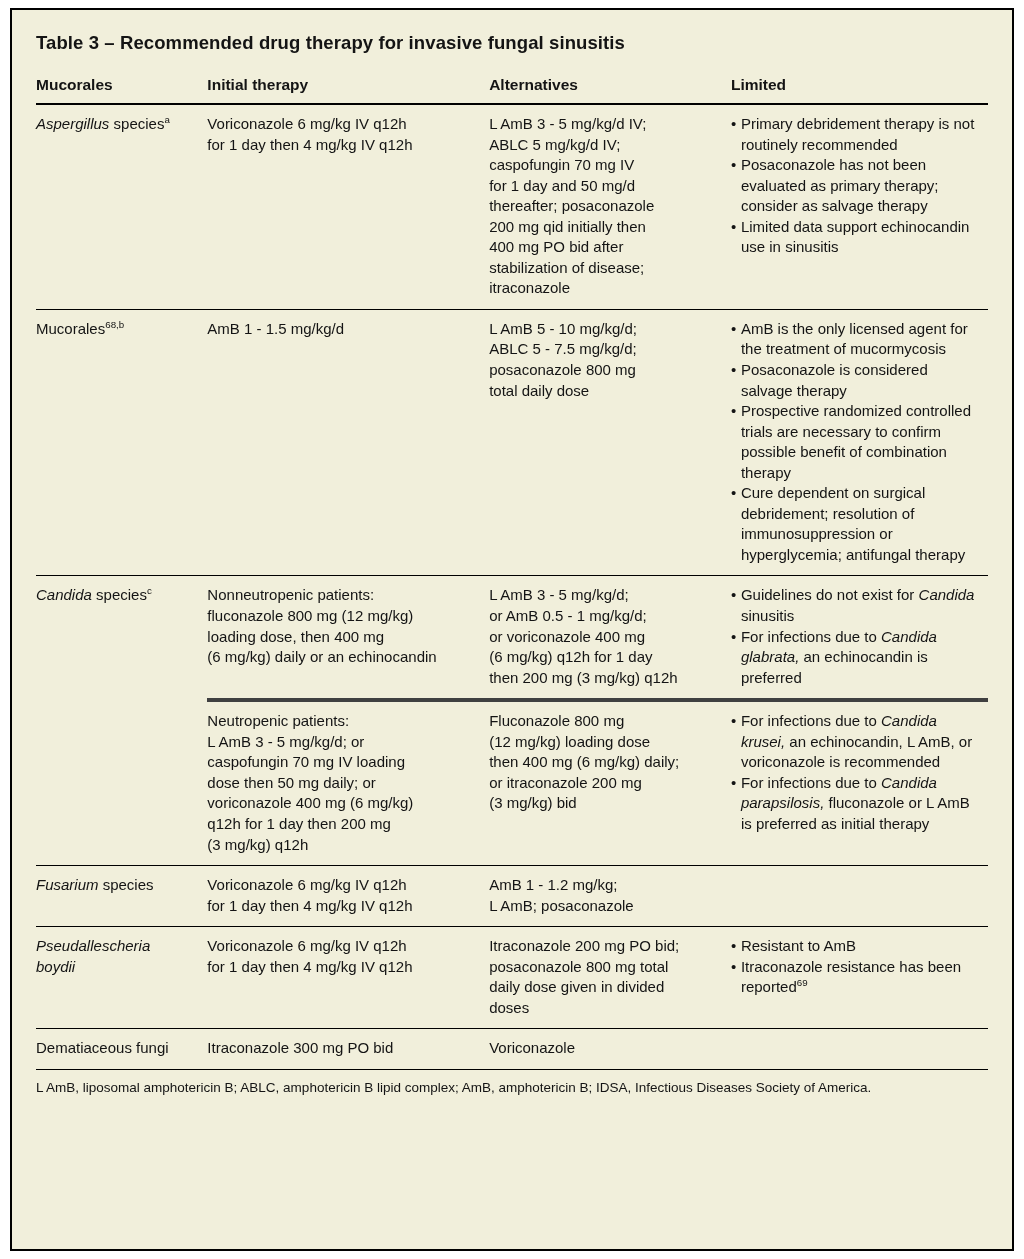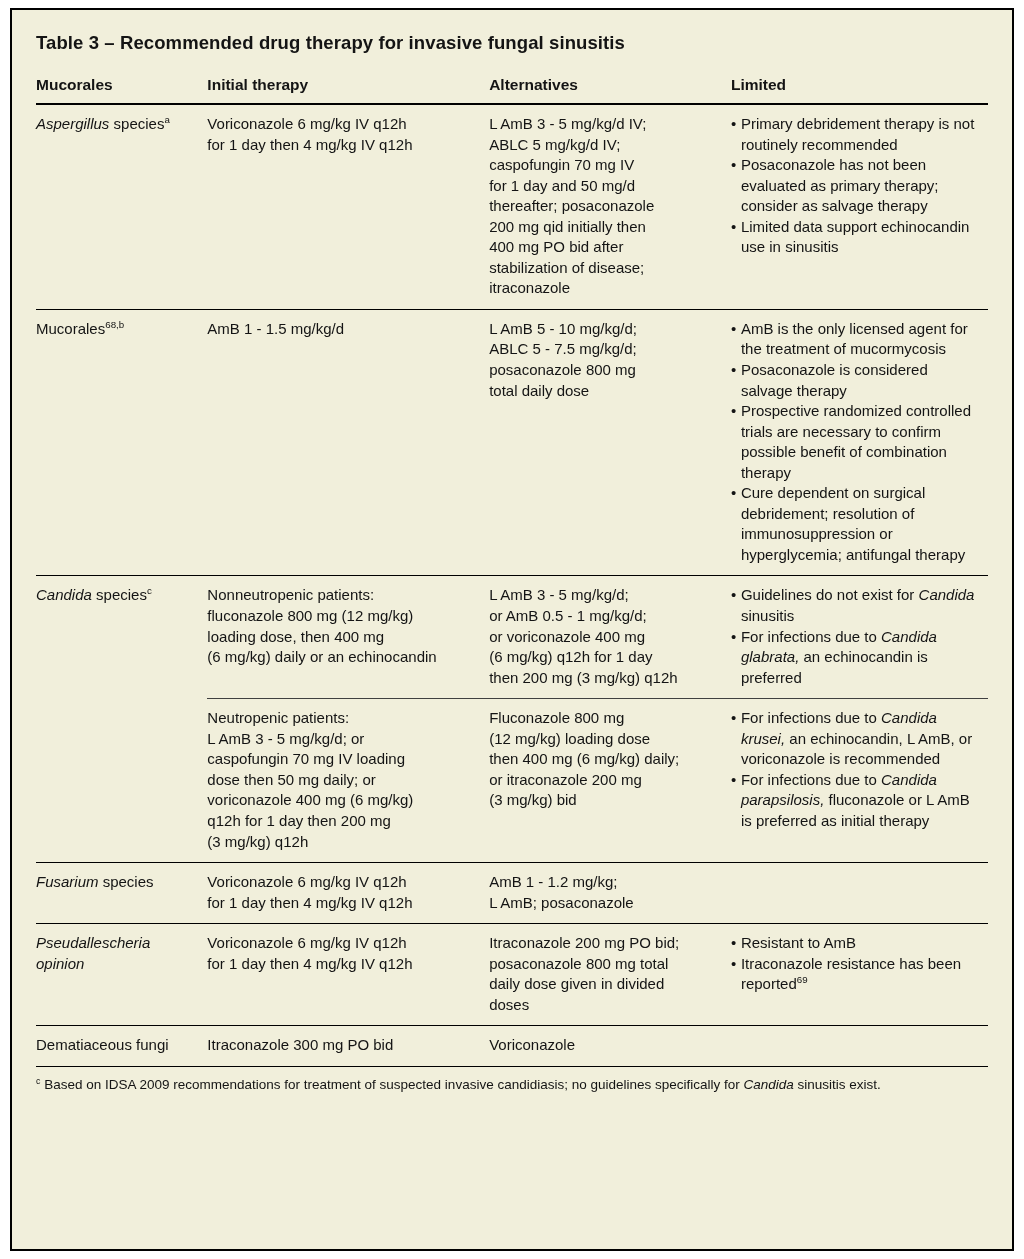--- a/index.html
+++ b/index.html
@@ -42,21 +42,21 @@
     vertical-align:bottom;
   }
   td {
     vertical-align:top;
     font-size:15px;
     line-height:1.37;
     padding:9px 10px 10px 0;
     white-space:pre-line;
   }
   tr.row-start td      { border-top:1px solid #000; }
-  tr.subrow-divider td { border-top:1px solid #404040; }
+  tr.subrow-divider td { border-top:4px solid #404040; }
   td.comments { white-space:normal; }
   .bullet-item { position:relative; padding-left:10px; }
   .bullet { position:absolute; left:0; }
   sup { font-size:0.65em; vertical-align:super; line-height:0; }
   i { }
   .footnotes { font-size:13.5px; }
   .footnote {
     padding:9px 0 9px 0;
     line-height:1.35;
     border-bottom:1px solid #55544a;
@@ -155,37 +155,37 @@
           <tr class="row-start">
             <td class="organism" rowspan="1"><i>Fusarium</i><span> species</span></td>
             <td><span>Voriconazole 6 mg/kg IV q12h
 for 1 day then 4 mg/kg IV q12h</span></td>
             <td><span>AmB 1 - 1.2 mg/kg;
 L AmB; posaconazole</span></td>
             <td class="comments"></td>
           </tr>
           <tr class="row-start">
             <td class="organism" rowspan="1"><i>Pseudallescheria
-opinion</i></td>
+boydii</i></td>
             <td><span>Voriconazole 6 mg/kg IV q12h
 for 1 day then 4 mg/kg IV q12h</span></td>
             <td><span>Itraconazole 200 mg PO bid;
 posaconazole 800 mg total
 daily dose given in divided
 doses</span></td>
             <td class="comments">
               <div class="bullet-item"><span class="bullet">•</span><span><span>Resistant to AmB</span></span></div>
               <div class="bullet-item"><span class="bullet">•</span><span><span>Itraconazole resistance has been reported</span><sup>69</sup></span></div>
             </td>
           </tr>
           <tr class="row-start">
             <td class="organism" rowspan="1"><span>Dematiaceous fungi</span></td>
             <td><span>Itraconazole 300 mg PO bid</span></td>
             <td><span>Voriconazole</span></td>
             <td class="comments"></td>
           </tr>
         </tbody>
     </table>
     <div class="footnotes" id="footnotes">
-        <div class="footnote"><sup>c</sup><span> Based on IDSA 2009 recommendations for treatment of suspected invasive candidiasis; no guidelines specifically for </span><i>Candida</i><span> sinusitis exist.</span></div>
+        <div class="footnote"><span>L AmB, liposomal amphotericin B; ABLC, amphotericin B lipid complex; AmB, amphotericin B; IDSA, Infectious Diseases Society of America.</span></div>
       </div>
   </section>
 </div>
 
 </body></html>

